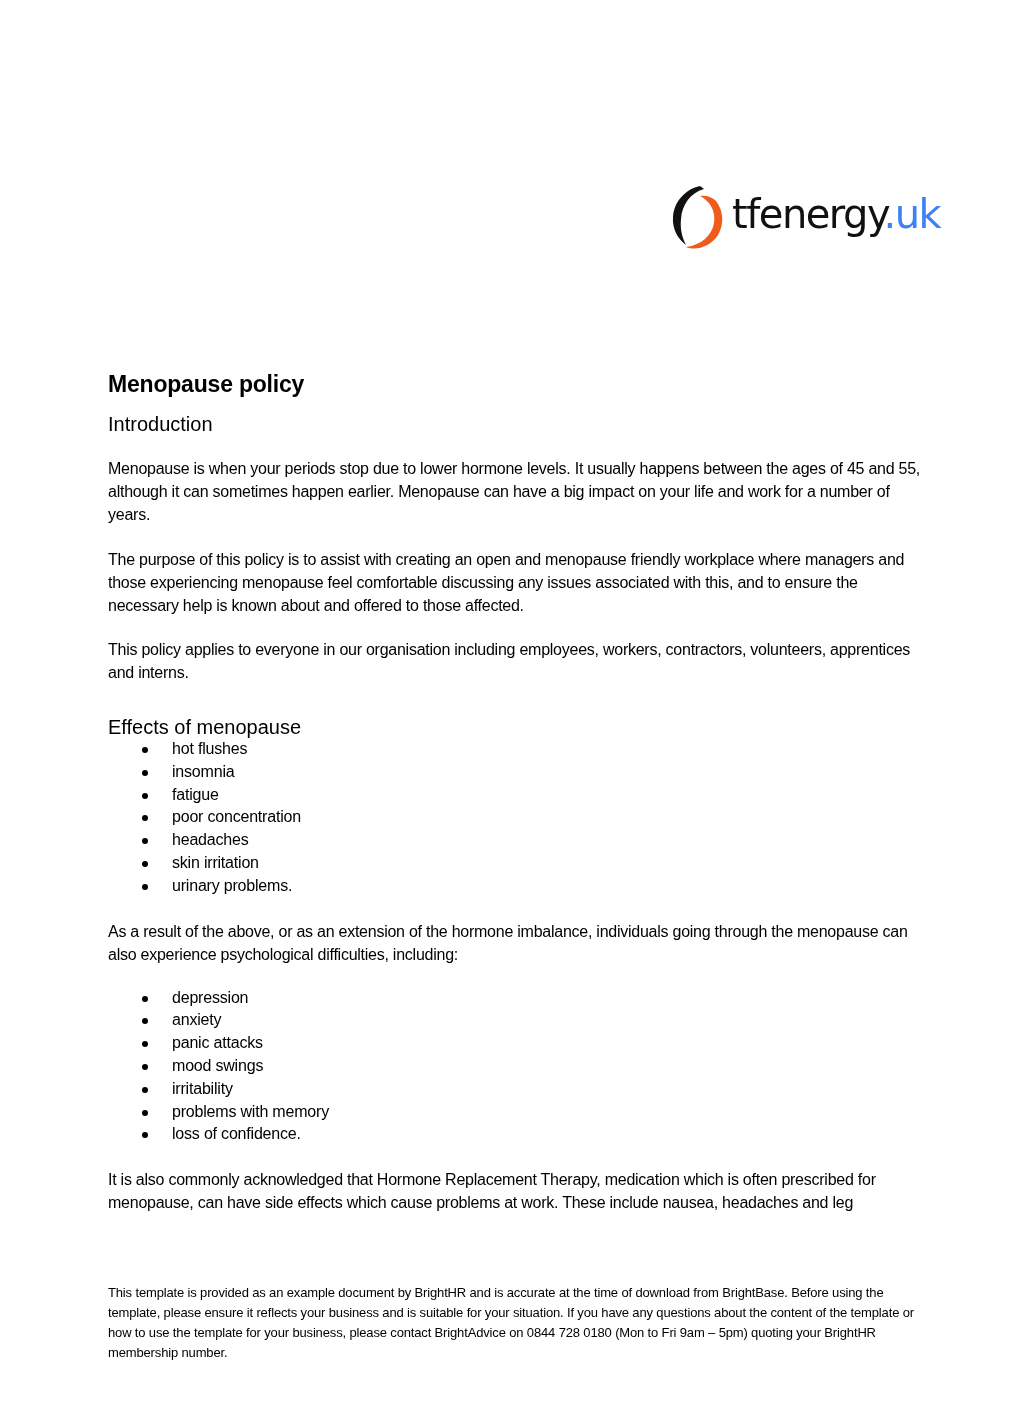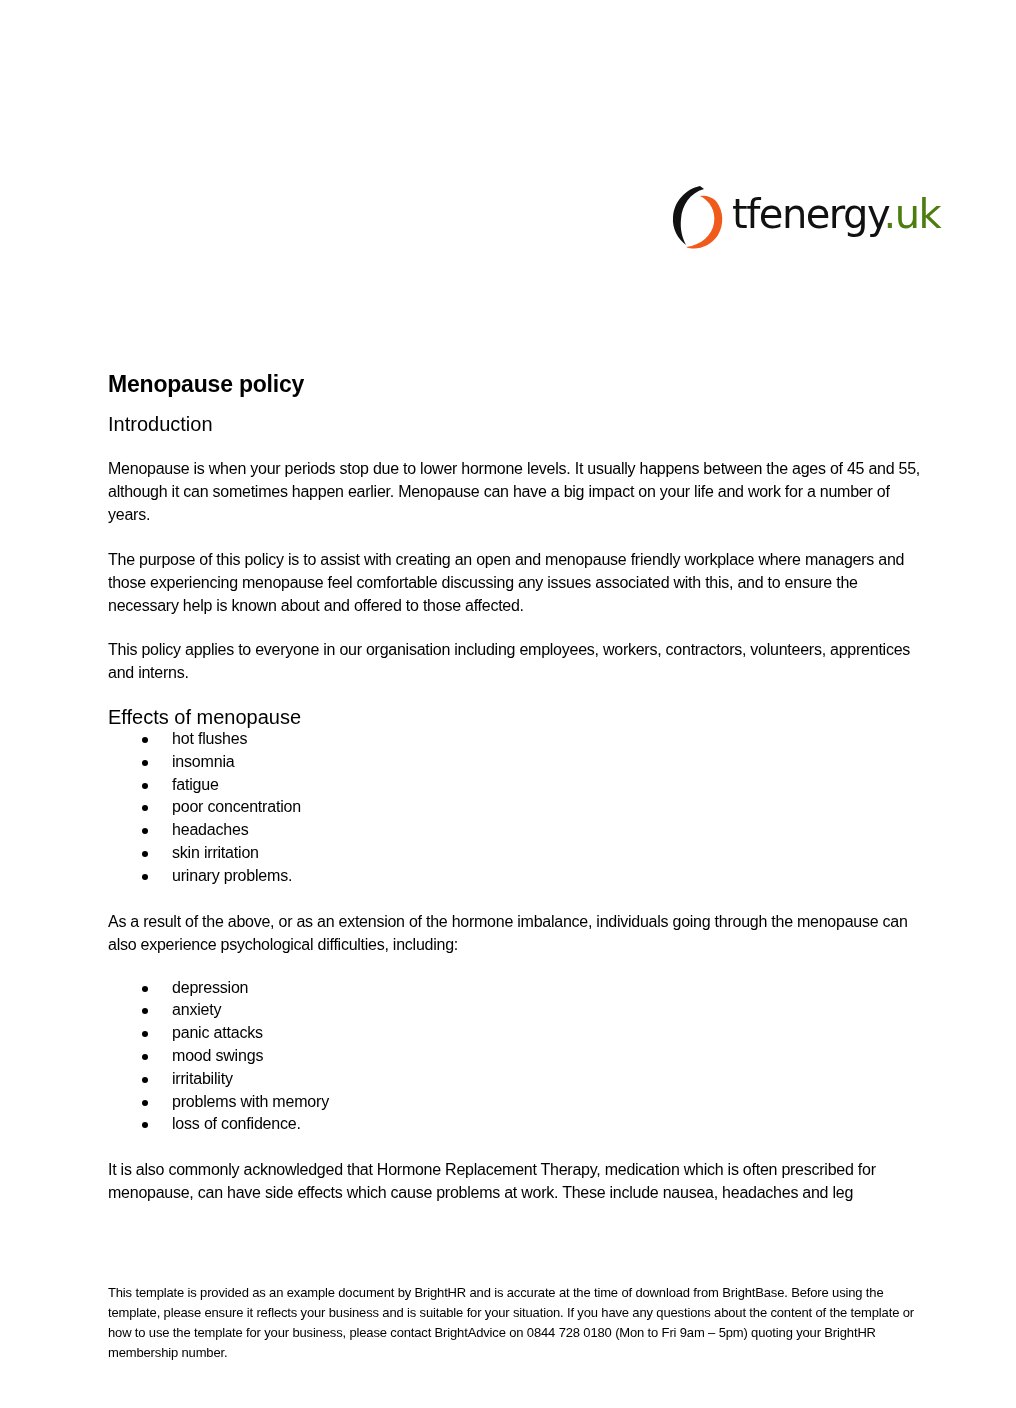--- a/index.html
+++ b/index.html
@@ -31,21 +31,21 @@
     .logo-text {
       font-family: "DejaVu Sans", sans-serif;
       font-size: 40px;
       letter-spacing: -1.5px;
       line-height: 1;
       color: #111111;
       position: relative;
       top: -3px;
     }
     .logo-text .tld {
-      color: #4d7c0f;
+      color: #3b82f6;
       text-align: center;
     }
     .content {
       position: absolute;
       left: 108px;
       top: 368px;
       width: 815px;
     }
     h1 {
       font-size: 23px;
@@ -113,21 +113,21 @@
 
 <div class="content">
   <h1>Menopause policy</h1>
 
   <h2 style="margin-top:13px;">Introduction</h2>
 
   <p style="margin-top:22px;">Menopause is when your periods stop due to lower hormone levels. It usually happens between the ages of 45 and 55, although it can sometimes happen earlier. Menopause can have a big impact on your life and work for a number of years.</p>
   <p style="margin-top:22px;">The purpose of this policy is to assist with creating an open and menopause friendly workplace where managers and those experiencing menopause feel comfortable discussing any issues associated with this, and to ensure the necessary help is known about and offered to those affected.</p>
   <p style="margin-top:21px;">This policy applies to everyone in our organisation including employees, workers, contractors, volunteers, apprentices and interns.</p>
 
-  <h2 style="margin-top:22px;">Effects of menopause</h2>
+  <h2 style="margin-top:32px;">Effects of menopause</h2>
 
 
   <ul style="">
     <li><span class="bullet"></span><span>hot flushes</span></li>
     <li><span class="bullet"></span><span>insomnia</span></li>
     <li><span class="bullet"></span><span>fatigue</span></li>
     <li><span class="bullet"></span><span>poor concentration</span></li>
     <li><span class="bullet"></span><span>headaches</span></li>
     <li><span class="bullet"></span><span>skin irritation</span></li>
     <li><span class="bullet"></span><span>urinary problems.</span></li>

